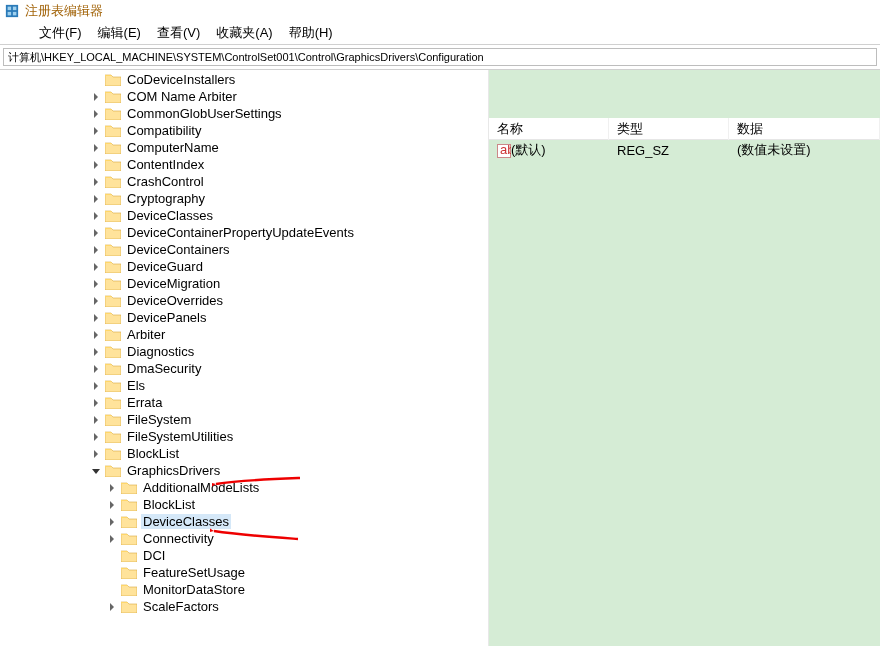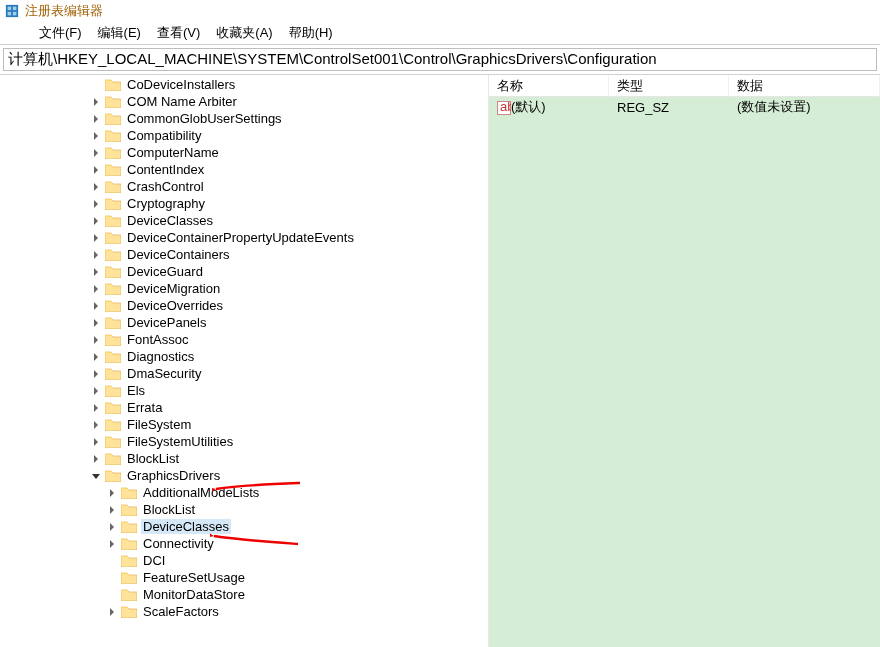--- a/index.html
+++ b/index.html
@@ -3,38 +3,38 @@
   <meta charset="utf-8">
   <style>
     * { margin: 0; padding: 0; box-sizing: border-box; font-family: "Microsoft YaHei", "Segoe UI", sans-serif; font-size: 13px; }
     body { background: #fff; width: 880px; height: 647px; overflow: hidden; }
     .titlebar { display: flex; align-items: center; gap: 6px; padding: 2px 5px; height: 22px; }
     .app-icon { width: 14px; height: 14px; }
     .title-text { color: #a16207; }
     .menubar { display: flex; gap: 4px; padding: 2px 5px; height: 22px; align-items: center; margin-left: 28px; }
     .menubar span { padding: 2px 6px; cursor: default; }
     .pathbar { border-top: 1px solid #d0d0d0; border-bottom: 1px solid #d0d0d0; padding: 3px 3px; }
-    .pathbar input { width: 100%; border: 1px solid #bdbdbd; padding: 2px 4px; font-size: 15px; outline: none; }
+    .pathbar input { width: 100%; border: 1px solid #bdbdbd; padding: 2px 4px; font-size: 11px; outline: none; }
     .panes { display: flex; height: calc(647px - 22px - 22px - 27px); }
     .tree-pane { flex: 0 0 488px; overflow-y: auto; overflow-x: hidden; position: relative; }
     .tree-pane::-webkit-scrollbar { width: 17px; }
     .tree-pane::-webkit-scrollbar-track { background: #f0f0f0; }
     .tree-pane::-webkit-scrollbar-thumb { background: #c1c1c1; }
     ul.tree { list-style: none; }
     ul.tree ul { padding-left: 16px; list-style: none; }
     li.tree-item { white-space: nowrap; }
     .row { display: flex; align-items: center; height: 17px; padding-left: 4px; position: relative; }
     .twisty { width: 12px; height: 12px; display: inline-flex; align-items: center; justify-content: center; margin-right: 3px; color: #666; }
     .twisty svg { width: 8px; height: 8px; }
     .twisty.none { visibility: hidden; }
     .folder-icon { width: 16px; height: 13px; margin-right: 4px; display: inline-flex; }
     .node-label { padding: 0 2px; }
     .node-label.selected { background: #d5e8f8; }
     .list-pane { flex: 1; background: #d5ecd5; border-left: 1px solid #e8e8e8; }
-    .list-header { display: flex; background: #fff; border-bottom: 1px solid #e6e6e6; height: 22px; align-items: center; }
+    .list-header { display: flex; background: #fff; border-bottom: 1px solid #e6e6e6; height: 22px; align-items: center; margin-top: 48px; }
     .list-header .col { padding: 2px 8px; border-right: 1px solid #f0f0f0; }
     .col-name { width: 120px; }
     .col-type { width: 120px; }
     .col-data { flex: 1; }
     .list-body { }
     .list-row { display: flex; align-items: center; height: 20px; }
     .list-row .cell { padding: 0 8px; }
     .val-icon { width: 14px; height: 14px; display: inline-flex; vertical-align: middle; }
     
     .arrow { position: absolute; pointer-events: none; }
@@ -315,21 +315,21 @@
               <svg viewBox="0 0 8 8">
                 <path d="M2,0 L6,4 L2,8 Z" fill="#666"></path>
               </svg>
             </span>
             <span class="folder-icon">
               <svg viewBox="0 0 16 13">
                 <path d="M0,2 L6,2 L8,4 L16,4 L16,13 L0,13 Z" fill="#ffe39b" stroke="#d9a93d" stroke-width="0.6"></path>
                 <path d="M0,2 L6,2 L7,3 L0,3 Z" fill="#ffd76a"></path>
               </svg>
             </span>
-            <span class="node-label">FontAssoc</span>
+            <span class="node-label">Arbiter</span>
           </div>
         </li>
         <li class="tree-item">
           <div class="row">
             <span class="twisty ">
               <svg viewBox="0 0 8 8">
                 <path d="M2,0 L6,4 L2,8 Z" fill="#666"></path>
               </svg>
             </span>
             <span class="folder-icon">

